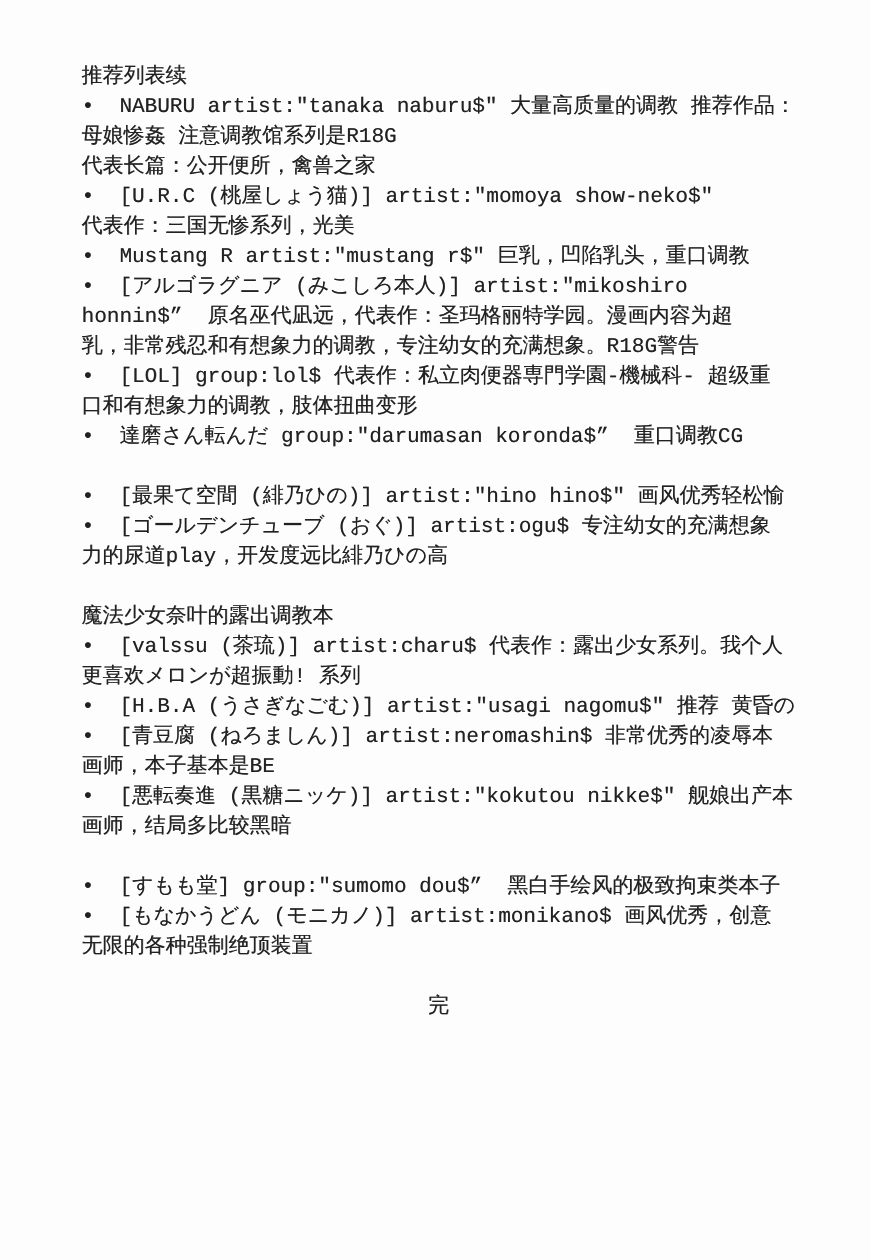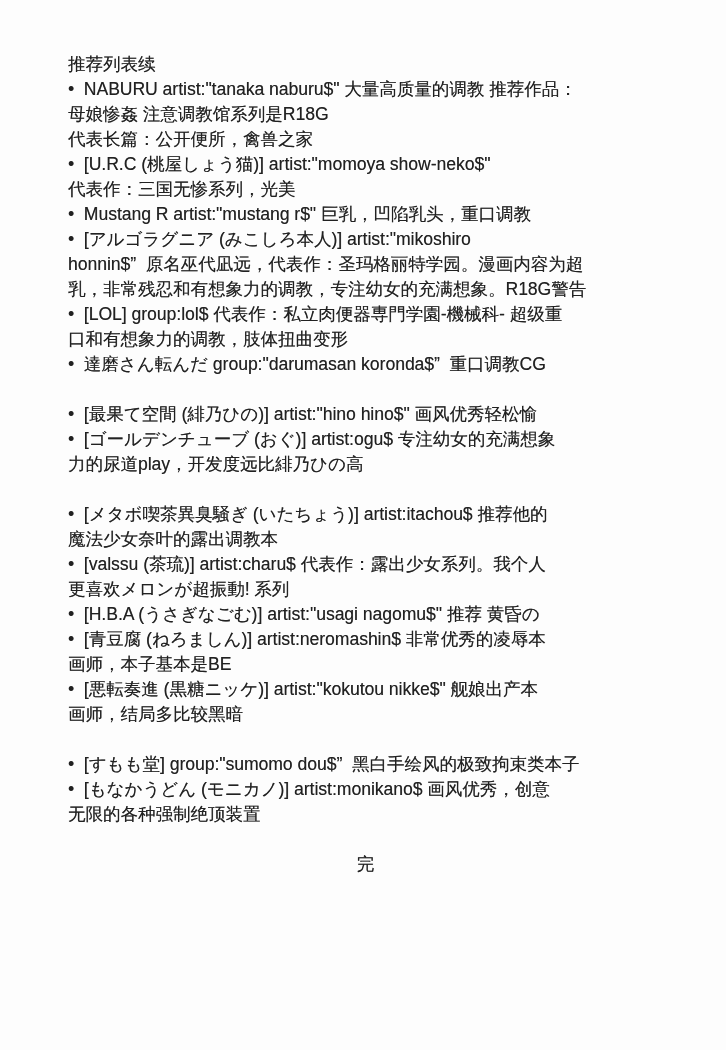--- a/index.html
+++ b/index.html
@@ -10,21 +10,21 @@
     background: #fdfdfd;
     overflow: hidden;
   }
   .page {
     position: relative;
     width: 726px;
     height: 1050px;
     background: #fdfdfd;
     box-sizing: border-box;
     padding: 52px 58px 0 68px;
-    font-family: Liberation Sans, sans-serif;
+    font-family: Liberation Mono, monospace;
     color: #212121;
     text-shadow: 0.25px 0 0 rgba(33,33,33,0.55);
   }
   .line {
     height: 25px;
     line-height: 25px;
     font-size: 17.5px;
     white-space: pre;
     overflow: visible;
   }
@@ -48,21 +48,20 @@
   <div class="line">honnin$”  原名巫代凪远，代表作：圣玛格丽特学园。漫画内容为超</div>
   <div class="line">乳，非常残忍和有想象力的调教，专注幼女的充满想象。R18G警告</div>
   <div class="line">•  [LOL] group:lol$ 代表作：私立肉便器専門学園-機械科- 超级重</div>
   <div class="line">口和有想象力的调教，肢体扭曲变形</div>
   <div class="line">•  達磨さん転んだ group:"darumasan koronda$”  重口调教CG</div>
   <div class="line"></div>
   <div class="line">•  [最果て空間 (緋乃ひの)] artist:"hino hino$" 画风优秀轻松愉</div>
   <div class="line">•  [ゴールデンチューブ (おぐ)] artist:ogu$ 专注幼女的充满想象</div>
   <div class="line">力的尿道play，开发度远比緋乃ひの高</div>
   <div class="line"></div>
-  <div class="line">•  [メタボ喫茶異臭騒ぎ (いたちょう)] artist:itachou$ 推荐他的</div>
   <div class="line">魔法少女奈叶的露出调教本</div>
   <div class="line">•  [valssu (茶琉)] artist:charu$ 代表作：露出少女系列。我个人</div>
   <div class="line">更喜欢メロンが超振動! 系列</div>
   <div class="line">•  [H.B.A (うさぎなごむ)] artist:"usagi nagomu$" 推荐 黄昏の</div>
   <div class="line">•  [青豆腐 (ねろましん)] artist:neromashin$ 非常优秀的凌辱本</div>
   <div class="line">画师，本子基本是BE</div>
   <div class="line">•  [悪転奏進 (黒糖ニッケ)] artist:"kokutou nikke$" 舰娘出产本</div>
   <div class="line">画师，结局多比较黑暗</div>
   <div class="line"></div>
   <div class="line">•  [すもも堂] group:"sumomo dou$”  黑白手绘风的极致拘束类本子</div>

